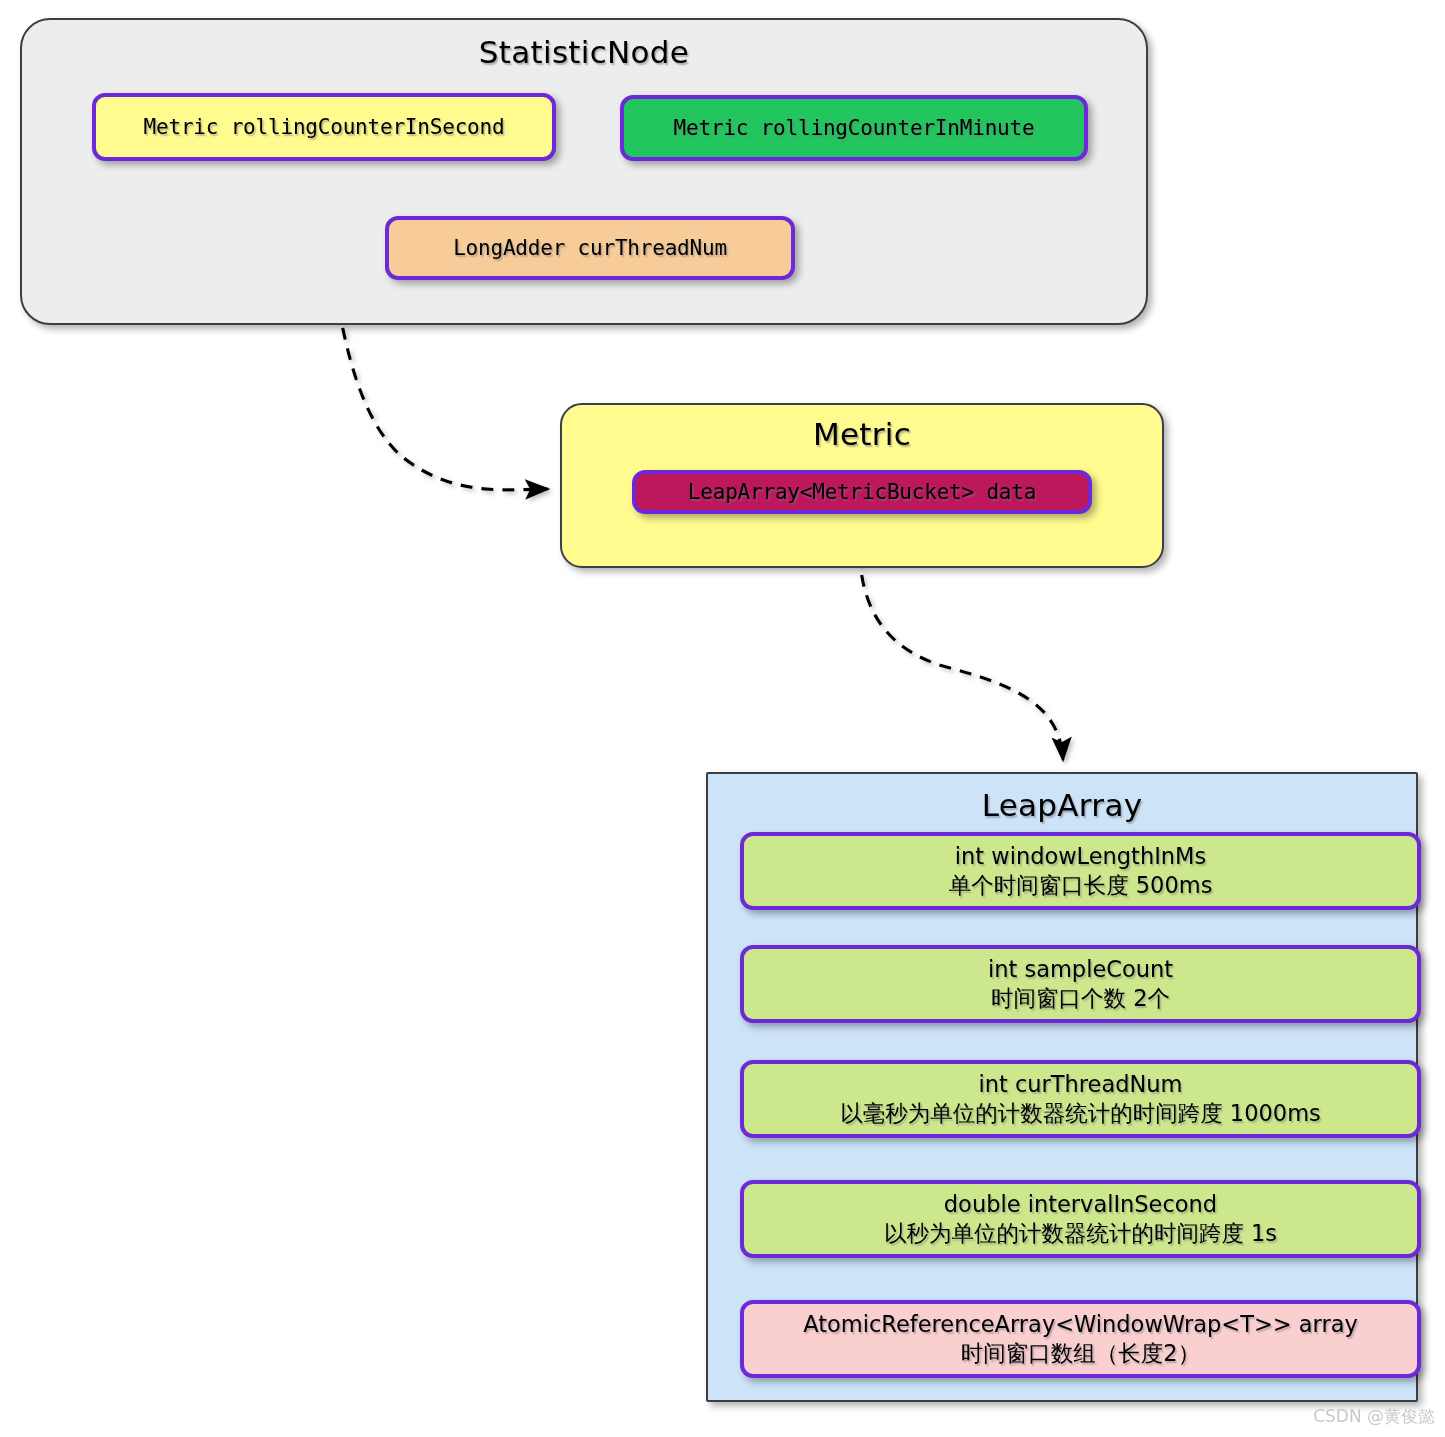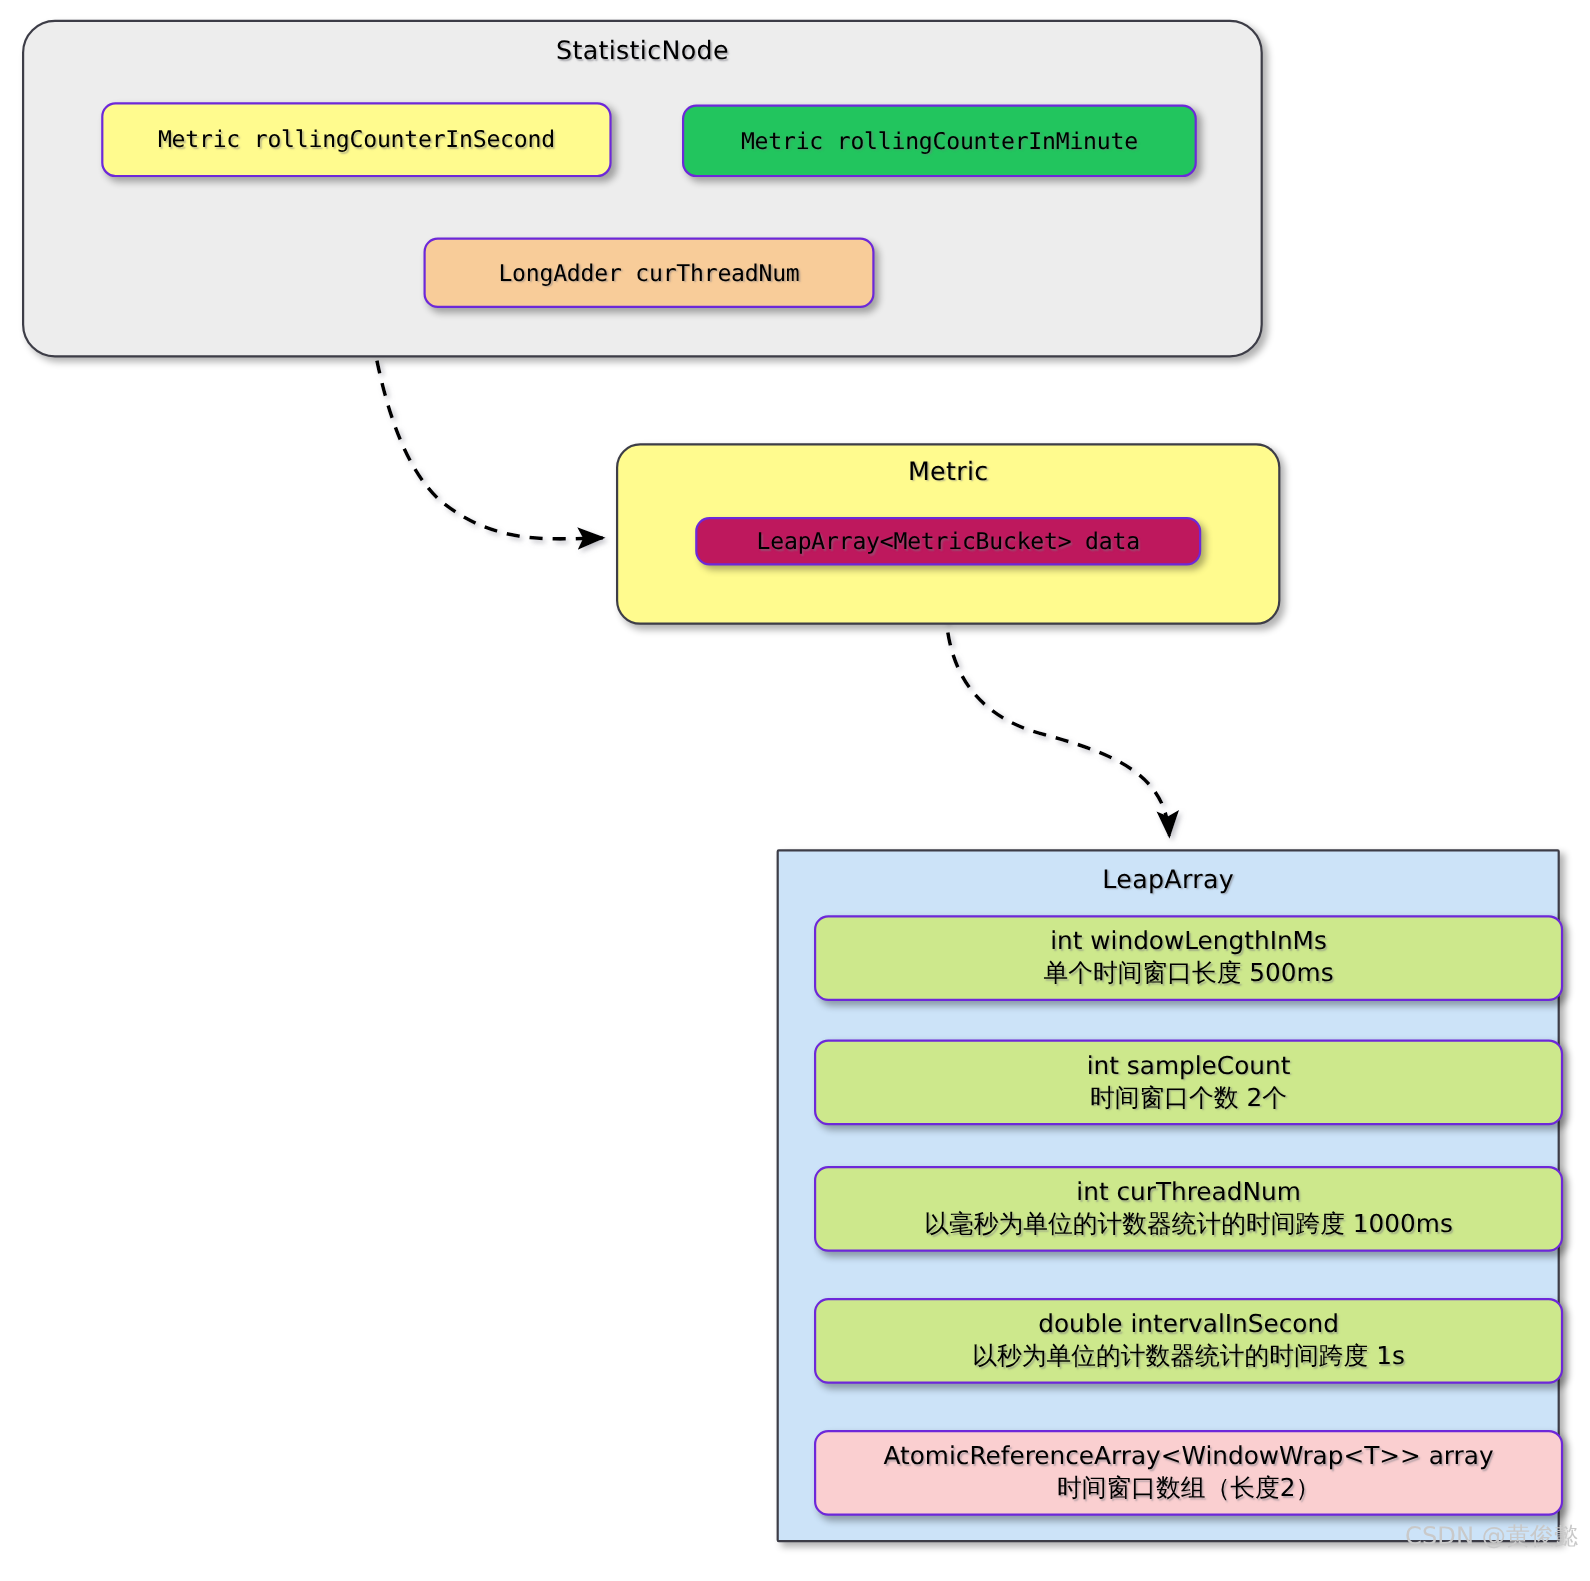--- a/index.html
+++ b/index.html
@@ -23,34 +23,34 @@
     position: absolute;
     box-sizing: border-box;
     display: flex;
     flex-direction: column;
     align-items: center;
     border: 2px solid #3d3d47;
     box-shadow: 4px 4px 7px rgba(0,0,0,0.30);
     font-family: "DejaVu Sans", sans-serif;
   }
   .node .title {
-    font-size: 23px;
+    font-size: 31px;
     color: #000000;
     letter-spacing: .3px;
     text-shadow: 1.5px 1.5px 1.5px rgba(120,120,130,0.55);
     white-space: nowrap;
   }
   .leaf {
     position: absolute;
     box-sizing: border-box;
     display: flex;
     flex-direction: column;
     align-items: center;
     justify-content: center;
-    border: 2px solid #6d28d9;
+    border: 4px solid #6d28d9;
     border-radius: 13px;
     box-shadow: 4px 4px 7px rgba(0,0,0,0.32);
     text-align: center;
   }
   .leaf .l1, .leaf .l2 {
     font-size: 22.5px;
     color: #000000;
     line-height: 1.28;
     white-space: nowrap;
     text-shadow: 1.5px 1.5px 1.5px rgba(120,120,130,0.5);
@@ -120,22 +120,22 @@
     position: absolute;
     left: 0; top: 0;
     width: 1445px; height: 1437px;
     pointer-events: none;
   }
 
   
   #watermark {
     position: absolute;
     right: 10px;
-    bottom: 25px;
-    font-size: 22px;
+    bottom: 9px;
+    font-size: 17px;
     color: #c9c9c9;
     font-family: "DejaVu Sans", sans-serif;
     white-space: nowrap;
   }
 </style>
 </head>
 <body>
 
 <div id="canvas">
 

